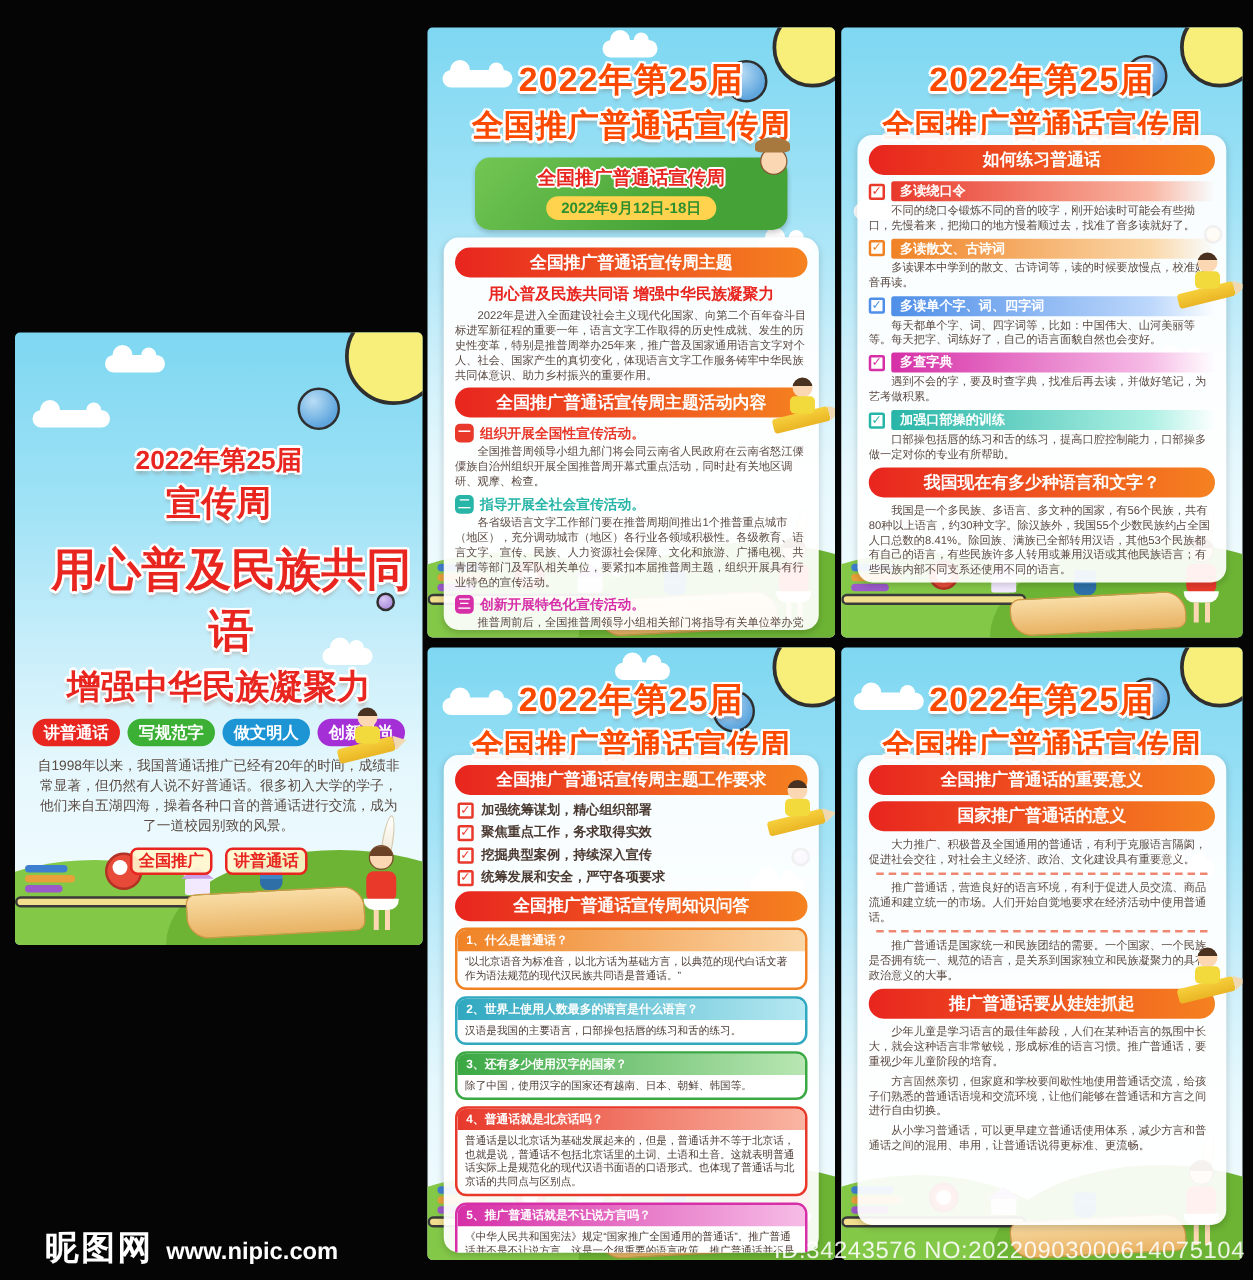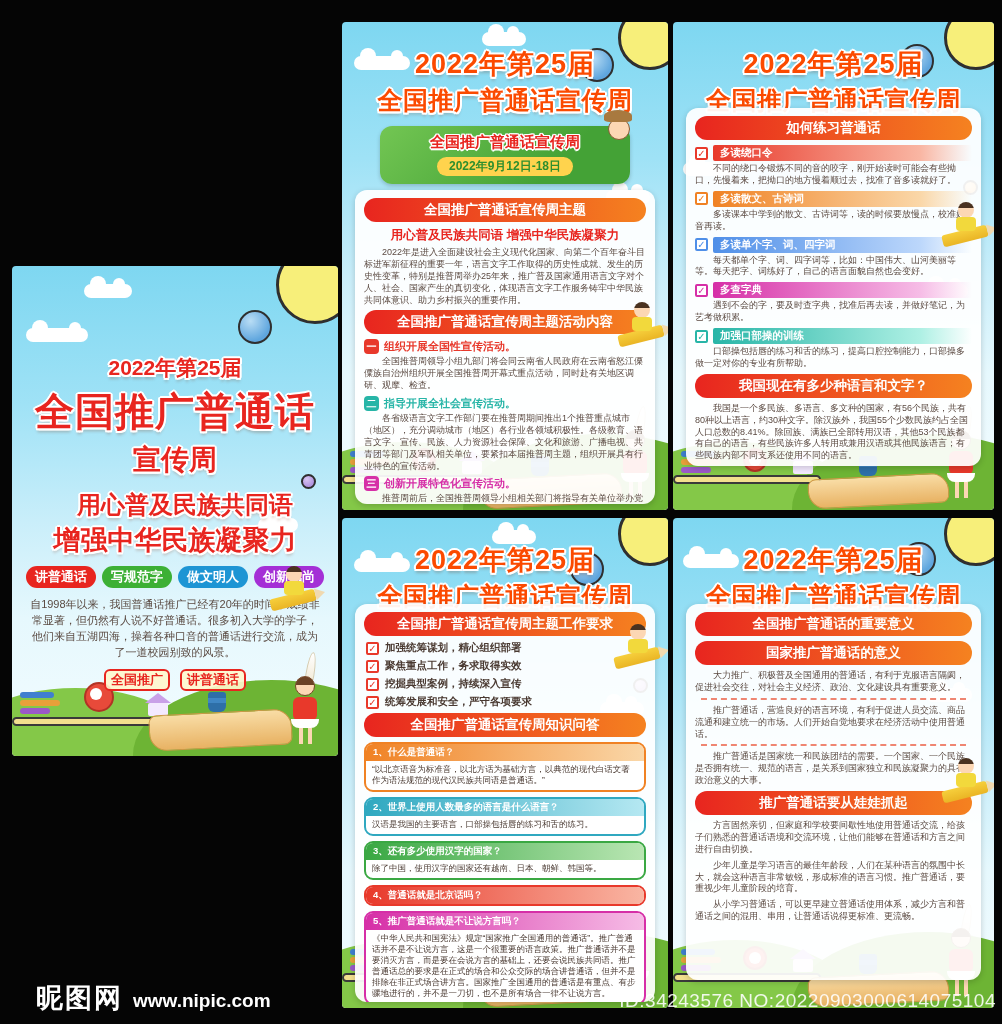--- a/index.html
+++ b/index.html
@@ -95,21 +95,21 @@
   .qa-head { background:linear-gradient(90deg,var(--c),var(--c2)); color:#fff; font-weight:bold; font-size:9.5px; padding:2px 7px; }
   .qa-body { font-size:8.5px; line-height:1.3; color:#4a3a32; padding:3px 6px 4px; }
 
   .dashed { border-top:2px dashed #ef8672; margin:4px 6px 5px; }
 
   
   .left-body { position:relative; z-index:2; text-align:center; }
   .lp-sub { margin-top:88px; font-size:21px; font-weight:bold; color:#e8251f; }
   .lp-t1 { font-size:39px; font-weight:bold; color:#e8251f; letter-spacing:1px; margin-top:3px; }
   .lp-t2 { font-size:28px; font-weight:bold; color:#e8251f; margin-top:2px; }
-  .lp-s1 { font-size:24px; font-weight:bold; color:#e8251f; margin-top:10px;margin-left:20px; }
+  .lp-s1 { font-size:36px; font-weight:bold; color:#e8251f; margin-top:10px;margin-left:20px; }
   .lp-s2 { font-size:27px; font-weight:bold; color:#e8251f; margin-top:1px; }
   .lp-badges { display:flex; justify-content:center; gap:6px; margin-top:8px; }
   .lp-badge { color:#fff; font-weight:bold; font-size:13px; border-radius:13px; padding:2px 9px; }
   .bdg-red{background:#e8251f;} .bdg-green{background:#3cb035;} .bdg-blue{background:#1d95d4;} .bdg-purple{background:#a42fd6;}
   .lp-para { width:90%; margin:9px auto 0; font-size:11px; line-height:1.45; color:#5a4a42; }
   .lp-stamps { display:flex; justify-content:center; gap:10px; margin-top:8px; }
   .stamp { border:2px solid #e8251f; color:#e8251f; background:rgba(255,246,205,.9); border-radius:6px; font-weight:bold; font-size:13px; padding:0 5px; }
 
   
   .wm-left { position:absolute; left:36px; bottom:8px; z-index:6; color:#fff; font-weight:bold; display:flex; align-items:baseline; gap:10px; }
@@ -125,21 +125,20 @@
   <div class="poster" style="left:12px; top:266px; width:326px; height:490px;">
     <div class="sun" style="width:78px;height:78px;top:-20px;right:-16px;"></div>
     <div class="bubble bub-a" style="top:44px;right:66px;"></div>
     <div class="bubble bub-b" style="top:208px;right:22px;"></div>
     <div class="bubble bub-c" style="top:246px;right:62px;"></div>
     <div class="cloud" style="left:14px;top:62px;width:62px;"></div>
     <div class="cloud" style="left:72px;top:18px;width:48px;"></div>
     <div class="cloud" style="right:40px;top:252px;width:40px;"></div>
     <div class="left-body">
       <div class="lp-sub otl">2022年第25届</div>
-      <div class="lp-t1 otl">全国推广普通话</div>
       <div class="lp-t2 otl">宣传周</div>
       <div class="lp-s1 otl">用心普及民族共同语</div>
       <div class="lp-s2 otl">增强中华民族凝聚力</div>
       <div class="lp-badges">
         <span class="lp-badge bdg-red">讲普通话</span>
         <span class="lp-badge bdg-green">写规范字</span>
         <span class="lp-badge bdg-blue">做文明人</span>
         <span class="lp-badge bdg-purple">创新风尚</span>
       </div>
       <div class="lp-para">自1998年以来，我国普通话推广已经有20年的时间，成绩非常显著，但仍然有人说不好普通话。很多初入大学的学子，他们来自五湖四海，操着各种口音的普通话进行交流，成为了一道校园别致的风景。</div>
@@ -362,20 +361,21 @@
       <div class="qa cl-teal2">
         <div class="qa-head">2、世界上使用人数最多的语言是什么语言？</div>
         <div class="qa-body">汉语是我国的主要语言，口部操包括唇的练习和舌的练习。</div>
       </div>
       <div class="qa cl-green">
         <div class="qa-head">3、还有多少使用汉字的国家？</div>
         <div class="qa-body">除了中国，使用汉字的国家还有越南、日本、朝鲜、韩国等。</div>
       </div>
       <div class="qa cl-red">
         <div class="qa-head">4、普通话就是北京话吗？</div>
+        <div class="qa-body">普通话是以北京话为基础发展起来的，但是，普通话并不等于北京话，也就是说，普通话不包括北京话里的土词、土语和土音。这就表明普通话实际上是规范化的现代汉语书面语的口语形式。也体现了普通话与北京话的共同点与区别点。</div>
       </div>
       <div class="qa cl-magenta">
         <div class="qa-head">5、推广普通话就是不让说方言吗？</div>
         <div class="qa-body">《中华人民共和国宪法》规定“国家推广全国通用的普通话”。推广普通话并不是不让说方言，这是一个很重要的语言政策。推广普通话并不是要消灭方言，而是要在会说方言的基础上，还要会说民族共同语。推广普通话总的要求是在正式的场合和公众交际的场合讲普通话，但并不是排除在非正式场合讲方言。国家推广全国通用的普通话是有重点、有步骤地进行的，并不是一刀切，也不是所有场合一律不让说方言。</div>
       </div>
     </div>
     <div class="pencil-kid" style="right:-2px; top:106px;">
       <span class="pk-pencil"></span>
         <span class="pk-head"></span>
         <span class="pk-body"></span>
@@ -414,22 +414,22 @@
     </div>
     <div class="card" style="top:86px; bottom:28px;">
       <div class="hdr">全国推广普通话的重要意义</div>
       <div class="hdr">国家推广普通话的意义</div>
       <div class="sec-body">大力推广、积极普及全国通用的普通话，有利于克服语言隔阂，促进社会交往，对社会主义经济、政治、文化建设具有重要意义。</div>
       <div class="dashed"></div>
       <div class="sec-body">推广普通话，营造良好的语言环境，有利于促进人员交流、商品流通和建立统一的市场。人们开始自觉地要求在经济活动中使用普通话。</div>
       <div class="dashed"></div>
       <div class="sec-body">推广普通话是国家统一和民族团结的需要。一个国家、一个民族是否拥有统一、规范的语言，是关系到国家独立和民族凝聚力的具有政治意义的大事。</div>
       <div class="hdr">推广普通话要从娃娃抓起</div>
+      <div class="sec-body">少年儿童是学习语言的最佳年龄段，人们在某种语言的氛围中长大，就会这种语言非常敏锐，形成标准的语言习惯。推广普通话，要重视少年儿童阶段的培育。</div>
       <div class="sec-body">方言固然亲切，但家庭和学校要间歇性地使用普通话交流，给孩子们熟悉的普通话语境和交流环境，让他们能够在普通话和方言之间进行自由切换。</div>
-      <div class="sec-body">少年儿童是学习语言的最佳年龄段，人们在某种语言的氛围中长大，就会这种语言非常敏锐，形成标准的语言习惯。推广普通话，要重视少年儿童阶段的培育。</div>
       <div class="sec-body">从小学习普通话，可以更早建立普通话使用体系，减少方言和普通话之间的混用、串用，让普通话说得更标准、更流畅。</div>
     </div>
     <div class="pencil-kid" style="right:-4px; top:240px;">
       <span class="pk-pencil"></span>
         <span class="pk-head"></span>
         <span class="pk-body"></span>
     </div>
     <div class="ground">
       <div class="hill hill-l"></div>
       <div class="hill hill-r"></div>

